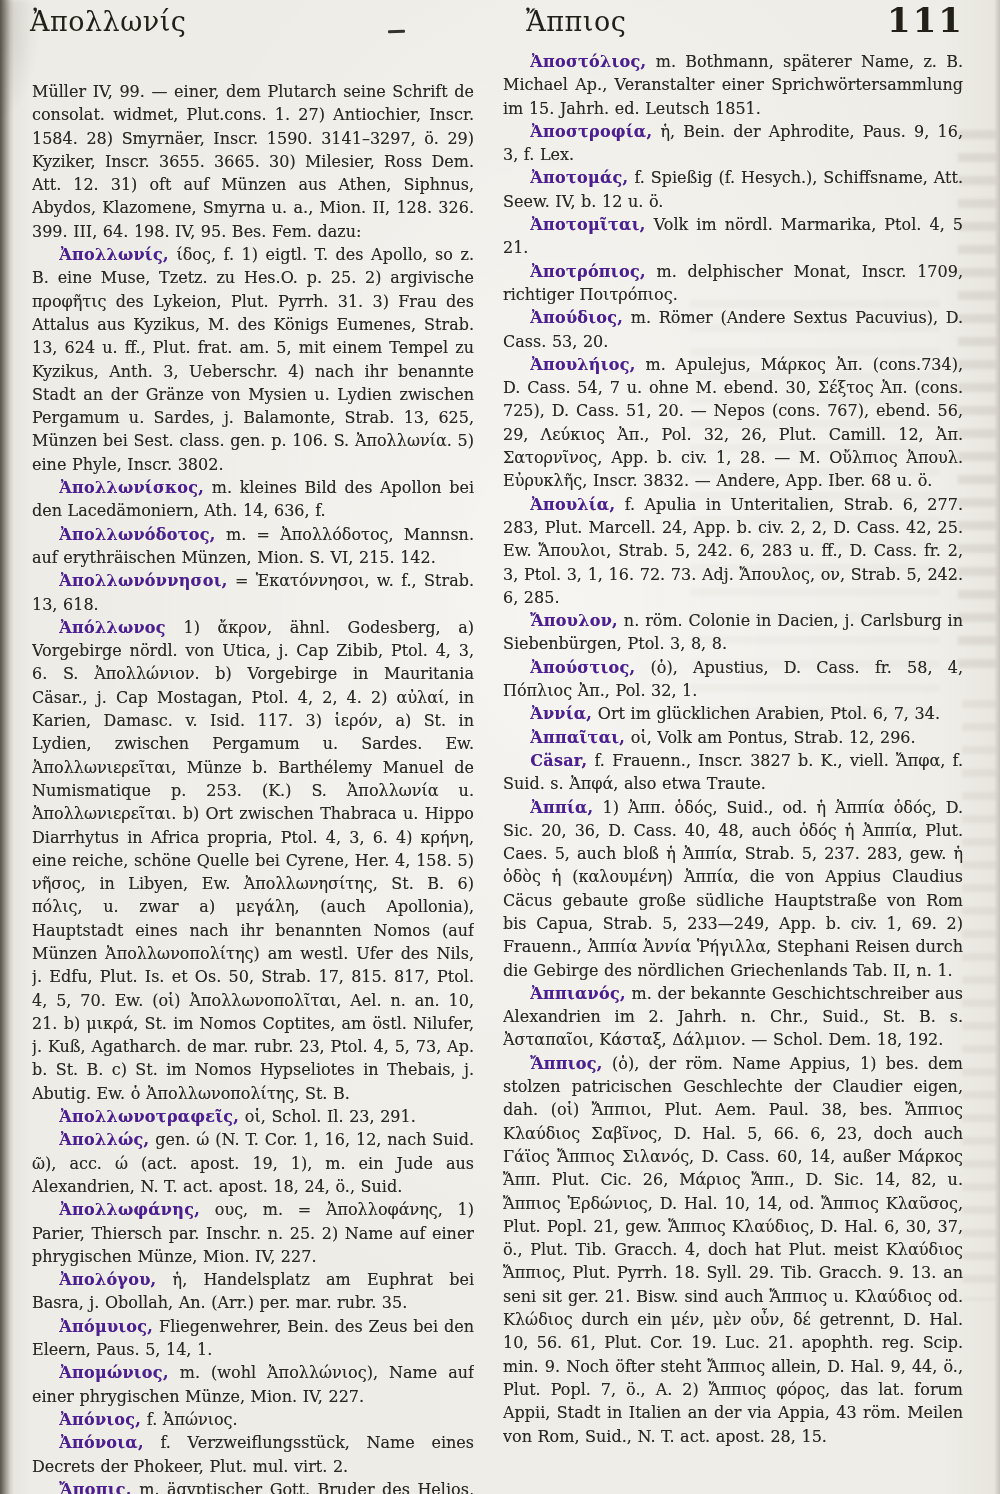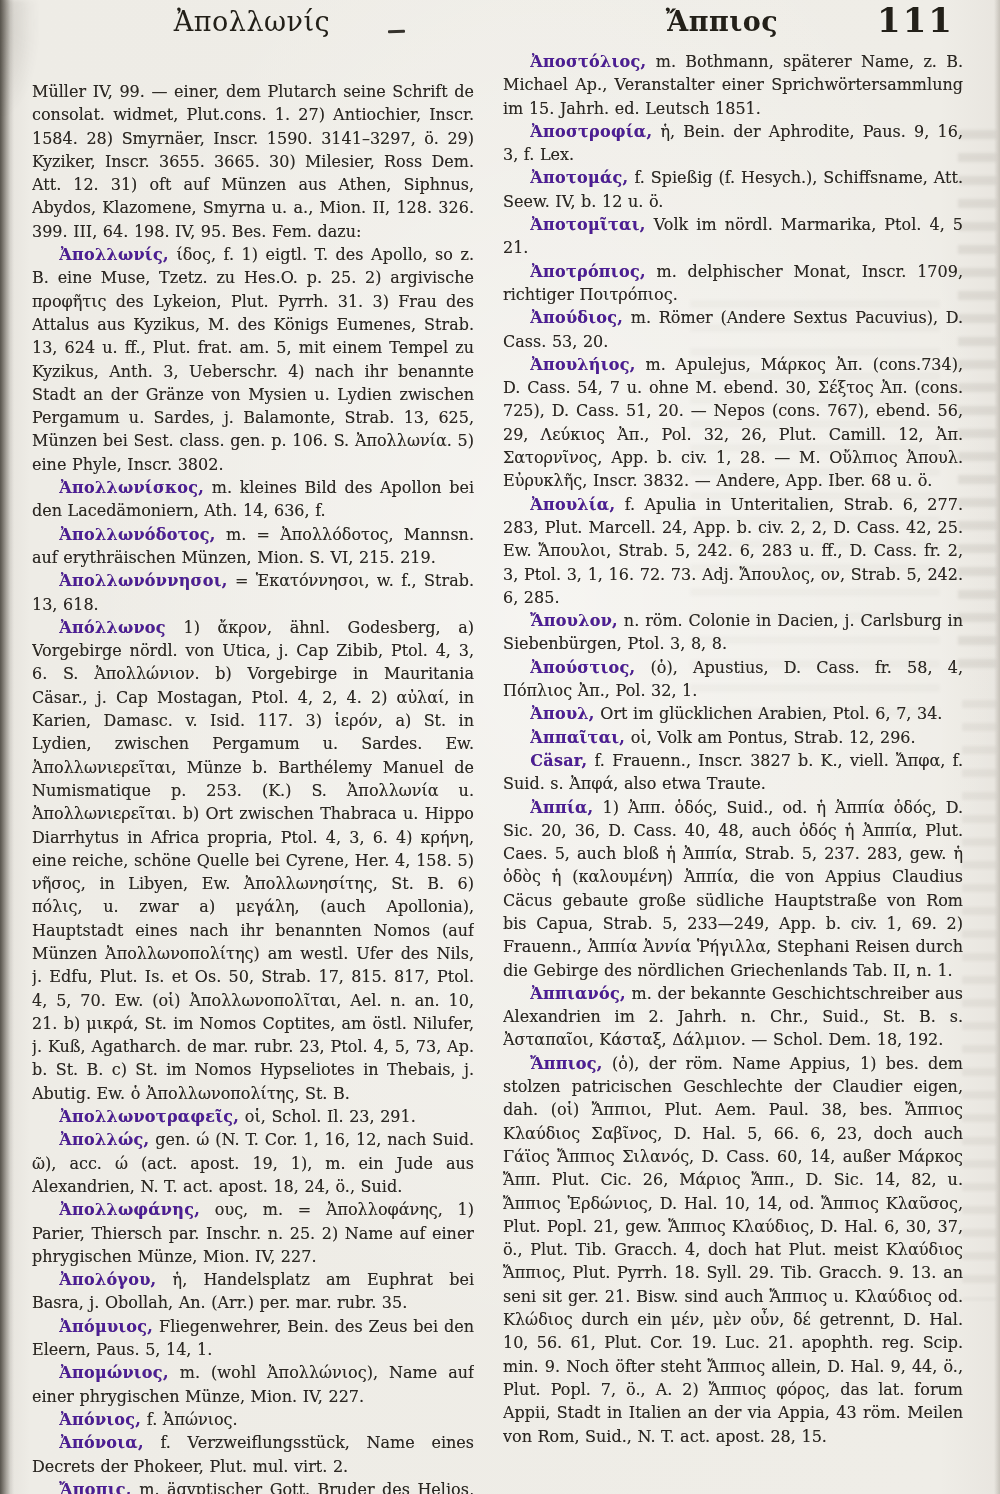--- a/index.html
+++ b/index.html
@@ -46,26 +46,25 @@
   }
   .dash-mark {
     position: absolute; left: 388px; top: 30px; width: 17px; height: 3px;
     background: #35322c; border-radius: 1px; transform: rotate(-2deg);
   }
 
   
   .running-head-left, .running-head-right {
     position: absolute; top: 6px;
     font-size: 27px; letter-spacing: 0.5px; color: #232019;
-    text-align: center;
   }
   .running-head-left  { left: 30px;  width: 444px; }
-  .running-head-right { left: 502px; width: 440px; font-weight: bold; }
+  .running-head-right { left: 526px; width: 440px; }
   .page-number {
-    position: absolute; top: 0px; right: 46px;
+    position: absolute; top: 0px; right: 36px;
     font-size: 34px; font-weight: bold; letter-spacing: 2px; color: #232019;
   }
 
   
   .column {
     position: absolute;
     font-size: 16px; line-height: 23.3px;
     text-align: justify;
     overflow: hidden;
     word-spacing: 0.5px;
@@ -96,21 +95,21 @@
   <div class="page-number">111</div>
 
   <div class="column col-left">
 
       <p class="entry continuation"><b class="headword"></b><span class="entry-body">Müller IV, 99. — einer, dem Plutarch seine Schrift de consolat. widmet, Plut.cons. 1. 27) Antiochier, Inscr. 1584. 28) Smyrnäer, Inscr. 1590. 3141–3297, ö. 29) Kyziker, Inscr. 3655. 3665. 30) Milesier, Ross Dem. Att. 12. 31) oft auf Münzen aus Athen, Siphnus, Abydos, Klazomene, Smyrna u. a., Mion. II, 128. 326. 399. III, 64. 198. IV, 95. Bes. Fem. dazu:</span></p>
 
       <p class="entry"><b class="headword">Ἀπολλωνίς,</b><span class="entry-body"> ίδος, f. 1) eigtl. T. des Apollo, so z. B. eine Muse, Tzetz. zu Hes.O. p. 25. 2) argivische προφῆτις des Lykeion, Plut. Pyrrh. 31. 3) Frau des Attalus aus Kyzikus, M. des Königs Eumenes, Strab. 13, 624 u. ff., Plut. frat. am. 5, mit einem Tempel zu Kyzikus, Anth. 3, Ueberschr. 4) nach ihr benannte Stadt an der Gränze von Mysien u. Lydien zwischen Pergamum u. Sardes, j. Balamonte, Strab. 13, 625, Münzen bei Sest. class. gen. p. 106. S. Ἀπολλωνία. 5) eine Phyle, Inscr. 3802.</span></p>
 
       <p class="entry"><b class="headword">Ἀπολλωνίσκος,</b><span class="entry-body"> m. kleines Bild des Apollon bei den Lacedämoniern, Ath. 14, 636, f.</span></p>
 
-      <p class="entry"><b class="headword">Ἀπολλωνόδοτος,</b><span class="entry-body"> m. = Ἀπολλόδοτος, Mannsn. auf erythräischen Münzen, Mion. S. VI, 215. 219.</span></p>
+      <p class="entry"><b class="headword">Ἀπολλωνόδοτος,</b><span class="entry-body"> m. = Ἀπολλόδοτος, Mannsn. auf erythräischen Münzen, Mion. S. VI, 215. 142.</span></p>
 
       <p class="entry"><b class="headword">Ἀπολλωνόννησοι,</b><span class="entry-body"> = Ἑκατόννησοι, w. f., Strab. 13, 618.</span></p>
 
       <p class="entry"><b class="headword">Ἀπόλλωνος</b><span class="entry-body"> 1) ἄκρον, ähnl. Godesberg, a) Vorgebirge nördl. von Utica, j. Cap Zibib, Ptol. 4, 3, 6. S. Ἀπολλώνιον. b) Vorgebirge in Mauritania Cäsar., j. Cap Mostagan, Ptol. 4, 2, 4. 2) αὐλαί, in Karien, Damasc. v. Isid. 117. 3) ἱερόν, a) St. in Lydien, zwischen Pergamum u. Sardes. Ew. Ἀπολλωνιερεῖται, Münze b. Barthélemy Manuel de Numismatique p. 253. (K.) S. Ἀπολλωνία u. Ἀπολλωνιερεῖται. b) Ort zwischen Thabraca u. Hippo Diarrhytus in Africa propria, Ptol. 4, 3, 6. 4) κρήνη, eine reiche, schöne Quelle bei Cyrene, Her. 4, 158. 5) νῆσος, in Libyen, Ew. Ἀπολλωνησίτης, St. B. 6) πόλις, u. zwar a) μεγάλη, (auch Apollonia), Hauptstadt eines nach ihr benannten Nomos (auf Münzen Ἀπολλωνοπολίτης) am westl. Ufer des Nils, j. Edfu, Plut. Is. et Os. 50, Strab. 17, 815. 817, Ptol. 4, 5, 70. Ew. (οἱ) Ἀπολλωνοπολῖται, Ael. n. an. 10, 21. b) μικρά, St. im Nomos Coptites, am östl. Nilufer, j. Kuß, Agatharch. de mar. rubr. 23, Ptol. 4, 5, 73, Ap. b. St. B. c) St. im Nomos Hypseliotes in Thebais, j. Abutig. Ew. ὁ Ἀπολλωνοπολίτης, St. B.</span></p>
 
       <p class="entry"><b class="headword">Ἀπολλωνοτραφεῖς,</b><span class="entry-body"> οἱ, Schol. Il. 23, 291.</span></p>
 
       <p class="entry"><b class="headword">Ἀπολλώς,</b><span class="entry-body"> gen. ώ (N. T. Cor. 1, 16, 12, nach Suid. ῶ), acc. ώ (act. apost. 19, 1), m. ein Jude aus Alexandrien, N. T. act. apost. 18, 24, ö., Suid.</span></p>
 
       <p class="entry"><b class="headword">Ἀπολλωφάνης,</b><span class="entry-body"> ους, m. = Ἀπολλοφάνης, 1) Parier, Thiersch par. Inschr. n. 25. 2) Name auf einer phrygischen Münze, Mion. IV, 227.</span></p>
@@ -145,21 +144,21 @@
       <p class="entry"><b class="headword">Ἀπούδιος,</b><span class="entry-body"> m. Römer (Andere Sextus Pacuvius), D. Cass. 53, 20.</span></p>
 
       <p class="entry"><b class="headword">Ἀπουλήιος,</b><span class="entry-body"> m. Apulejus, Μάρκος Ἀπ. (cons.734), D. Cass. 54, 7 u. ohne M. ebend. 30, Σέξτος Ἀπ. (cons. 725), D. Cass. 51, 20. — Nepos (cons. 767), ebend. 56, 29, Λεύκιος Ἀπ., Pol. 32, 26, Plut. Camill. 12, Ἀπ. Σατορνῖνος, App. b. civ. 1, 28. — M. Οὔλπιος Ἀπουλ. Εὐρυκλῆς, Inscr. 3832. — Andere, App. Iber. 68 u. ö.</span></p>
 
       <p class="entry"><b class="headword">Ἀπουλία,</b><span class="entry-body"> f. Apulia in Unteritalien, Strab. 6, 277. 283, Plut. Marcell. 24, App. b. civ. 2, 2, D. Cass. 42, 25. Ew. Ἄπουλοι, Strab. 5, 242. 6, 283 u. ff., D. Cass. fr. 2, 3, Ptol. 3, 1, 16. 72. 73. Adj. Ἄπουλος, ον, Strab. 5, 242. 6, 285.</span></p>
 
       <p class="entry"><b class="headword">Ἄπουλον,</b><span class="entry-body"> n. röm. Colonie in Dacien, j. Carlsburg in Siebenbürgen, Ptol. 3, 8, 8.</span></p>
 
       <p class="entry"><b class="headword">Ἀπούστιος,</b><span class="entry-body"> (ὁ), Apustius, D. Cass. fr. 58, 4, Πόπλιος Ἀπ., Pol. 32, 1.</span></p>
 
-      <p class="entry"><b class="headword">Ἀπουλ,</b><span class="entry-body"> Ort im glücklichen Arabien, Ptol. 6, 7, 34.</span></p>
+      <p class="entry"><b class="headword">Ἀννία,</b><span class="entry-body"> Ort im glücklichen Arabien, Ptol. 6, 7, 34.</span></p>
 
       <p class="entry"><b class="headword">Ἀππαῖται,</b><span class="entry-body"> οἱ, Volk am Pontus, Strab. 12, 296.</span></p>
 
       <p class="entry"><b class="headword">Cäsar,</b><span class="entry-body"> f. Frauenn., Inscr. 3827 b. K., viell. Ἄπφα, f. Suid. s. Ἀπφά, also etwa Traute.</span></p>
 
       <p class="entry"><b class="headword">Ἀππία,</b><span class="entry-body"> 1) Ἀππ. ὁδός, Suid., od. ἡ Ἀππία ὁδός, D. Sic. 20, 36, D. Cass. 40, 48, auch ὁδός ἡ Ἀππία, Plut. Caes. 5, auch bloß ἡ Ἀππία, Strab. 5, 237. 283, gew. ἡ ὁδὸς ἡ (καλουμένη) Ἀππία, die von Appius Claudius Cäcus gebaute große südliche Hauptstraße von Rom bis Capua, Strab. 5, 233—249, App. b. civ. 1, 69. 2) Frauenn., Ἀππία Ἀννία Ῥήγιλλα, Stephani Reisen durch die Gebirge des nördlichen Griechenlands Tab. II, n. 1.</span></p>
 
       <p class="entry"><b class="headword">Ἀππιανός,</b><span class="entry-body"> m. der bekannte Geschichtschreiber aus Alexandrien im 2. Jahrh. n. Chr., Suid., St. B. s. Ἀσταπαῖοι, Κάσταξ, Δάλμιον. — Schol. Dem. 18, 192.</span></p>
 
       <p class="entry"><b class="headword">Ἄππιος,</b><span class="entry-body"> (ὁ), der röm. Name Appius, 1) bes. dem stolzen patricischen Geschlechte der Claudier eigen, dah. (οἱ) Ἄππιοι, Plut. Aem. Paul. 38, bes. Ἄππιος Κλαύδιος Σαβῖνος, D. Hal. 5, 66. 6, 23, doch auch Γάϊος Ἄππιος Σιλανός, D. Cass. 60, 14, außer Μάρκος Ἄππ. Plut. Cic. 26, Μάριος Ἄππ., D. Sic. 14, 82, u. Ἄππιος Ἑρδώνιος, D. Hal. 10, 14, od. Ἄππιος Κλαῦσος, Plut. Popl. 21, gew. Ἄππιος Κλαύδιος, D. Hal. 6, 30, 37, ö., Plut. Tib. Gracch. 4, doch hat Plut. meist Κλαύδιος Ἄππιος, Plut. Pyrrh. 18. Syll. 29. Tib. Gracch. 9. 13. an seni sit ger. 21. Bisw. sind auch Ἄππιος u. Κλαύδιος od. Κλώδιος durch ein μέν, μὲν οὖν, δέ getrennt, D. Hal. 10, 56. 61, Plut. Cor. 19. Luc. 21. apophth. reg. Scip. min. 9. Noch öfter steht Ἄππιος allein, D. Hal. 9, 44, ö., Plut. Popl. 7, ö., A. 2) Ἄππιος φόρος, das lat. forum Appii, Stadt in Italien an der via Appia, 43 röm. Meilen von Rom, Suid., N. T. act. apost. 28, 15.</span></p>

